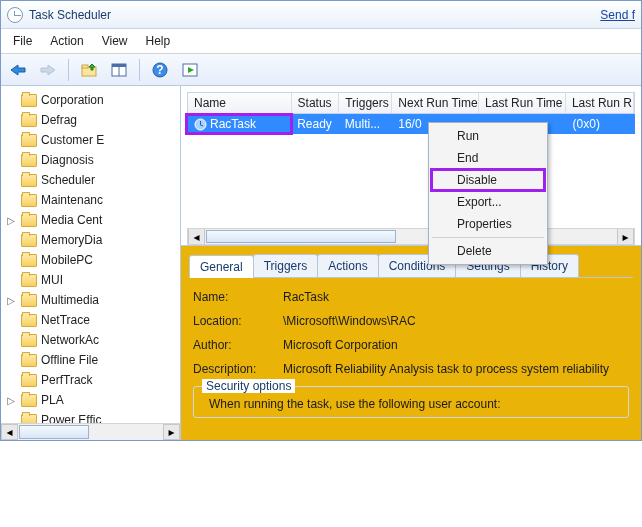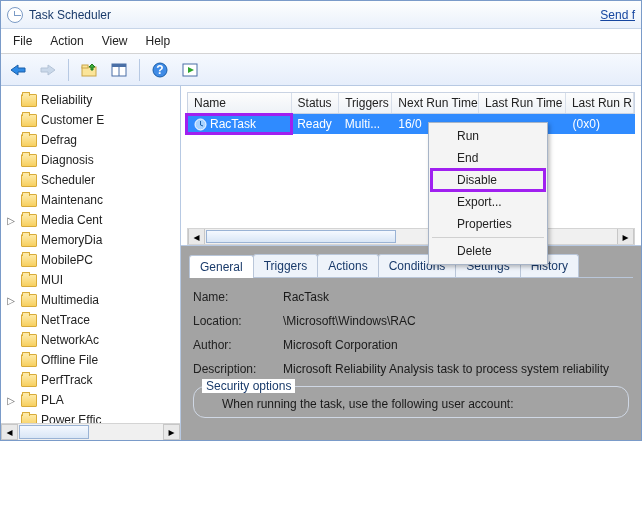--- a/index.html
+++ b/index.html
@@ -39,29 +39,29 @@
   .task-icon { width:14px; height:14px; margin-right:3px; display:inline-flex; align-items:center; justify-content:center; }
   .hl-purple { outline:3px solid #a020f0; outline-offset:-1px; }
   .list-hscroll { height:17px; background:#f0f0f0; border:1px solid #d4d4d4; display:flex; margin-top:auto; }
   .list-hscroll .arrow { width:17px; display:flex; align-items:center; justify-content:center; background:#e9e9e9; border-left:1px solid #c7c7c7; border-right:1px solid #c7c7c7; }
   .list-hscroll .track { flex:1; position:relative; }
   .list-hscroll .thumb { position:absolute; top:1px; bottom:1px; left:1px; width:190px; background:linear-gradient(#f5f9ff,#d9e6f6); border:1px solid #9ab3d5; }
   .context-menu { position:absolute; top:36px; left:247px; width:120px; background:#f4f4f4; border:1px solid #a7b4c7; box-shadow:2px 2px 4px rgba(0,0,0,.25); z-index:50; padding:2px; }
   .context-menu .cmi { height:22px; display:flex; align-items:center; padding:0 18px 0 26px; color:#222; }
   .context-menu .cmi.hl { outline:3px solid #a020f0; outline-offset:-2px; }
   .context-menu .hr { height:1px; background:#d0d0d0; margin:2px 1px; }
-  .detail-pane { flex:1; padding:8px 8px 0 8px; background:#a3a3a3; overflow:hidden; position:relative; }
+  .detail-pane { flex:1; padding:8px 8px 0 8px; background:#eab308; overflow:hidden; position:relative; }
   .tabs { display:flex; gap:0; border-bottom:1px solid #b9c6d9; }
   .tab { padding:4px 10px; border:1px solid #b9c6d9; border-bottom:none; background:#eef3fa; margin-right:-1px; border-radius:3px 3px 0 0; color:#1a3b6b; }
   .tab.active { background:#fff; position:relative; top:1px; }
   .form { padding:12px 4px 0 4px; }
   .frow { display:flex; margin-bottom:10px; }
   .flabel { width:90px; color:#222; }
   .fval { flex:1; color:#1a1a1a; }
-  .sec-group { margin:6px 0 8px 0; border:1px solid #cfd7e4; border-radius:12px; padding:10px 10px 0 28px; position:relative; }
+  .sec-group { margin:6px 0 8px 0; border:1px solid #cfd7e4; border-radius:3px; padding:10px 10px 0 15px; position:relative; }
   .sec-group .legend { position:absolute; top:-8px; left:8px; background:#fff; padding:0 4px; color:#1a3b6b; }
 </style>
 </head>
 <body>
 
 <div class="window">
 
   <div class="titlebar">
     <span class="app-icon"></span>
     <span class="title">Task Scheduler</span>
@@ -116,31 +116,31 @@
     </div>
   </div>
 
   <div class="body">
 
     <div class="tree">
       <div class="tree-items">
           <div class="titem">
             <span class="exp"></span>
             <span class="fld"></span>
-            <span class="lbl">Reliability</span>
+            <span class="lbl">Corporation</span>
+          </div>
+          <div class="titem">
+            <span class="exp"></span>
+            <span class="fld"></span>
+            <span class="lbl">Defrag</span>
           </div>
           <div class="titem">
             <span class="exp"></span>
             <span class="fld"></span>
             <span class="lbl">Customer E</span>
-          </div>
-          <div class="titem">
-            <span class="exp"></span>
-            <span class="fld"></span>
-            <span class="lbl">Defrag</span>
           </div>
           <div class="titem">
             <span class="exp"></span>
             <span class="fld"></span>
             <span class="lbl">Diagnosis</span>
           </div>
           <div class="titem">
             <span class="exp"></span>
             <span class="fld"></span>
             <span class="lbl">Scheduler</span>

